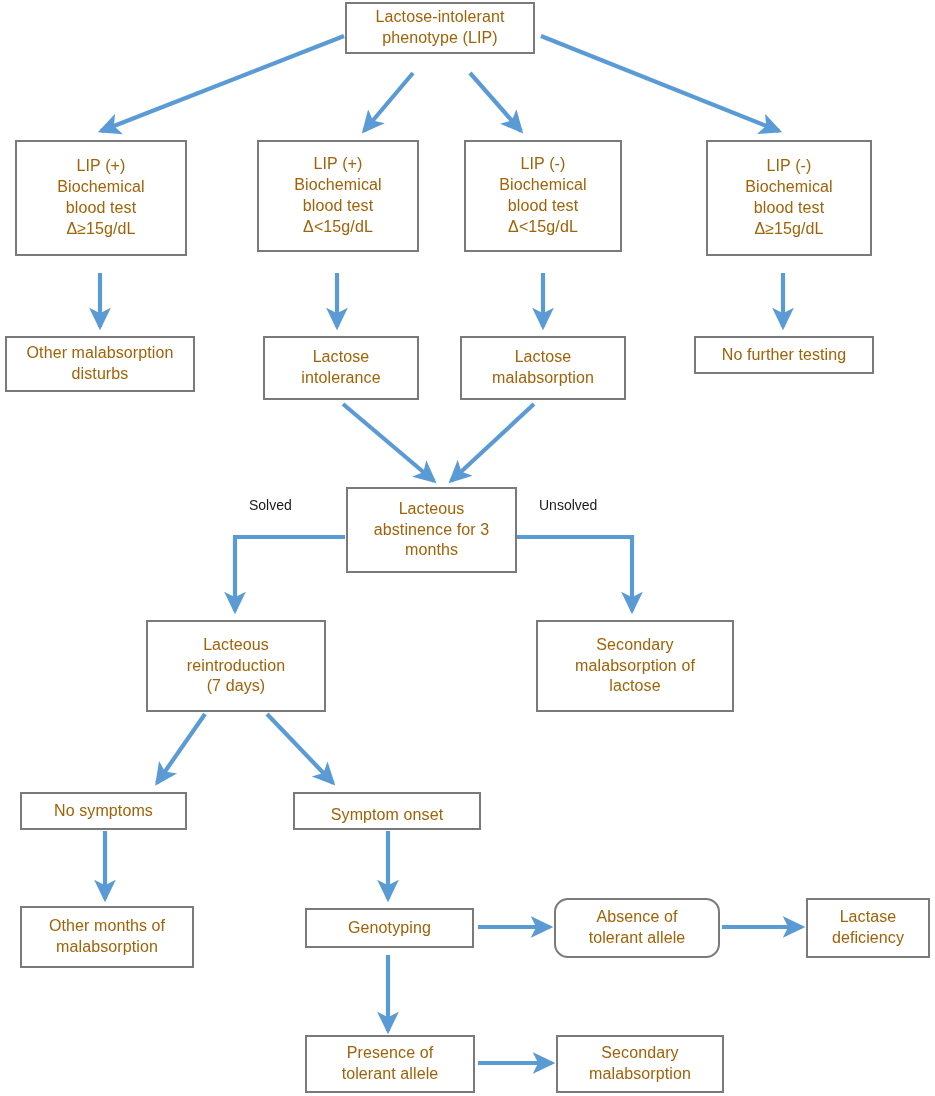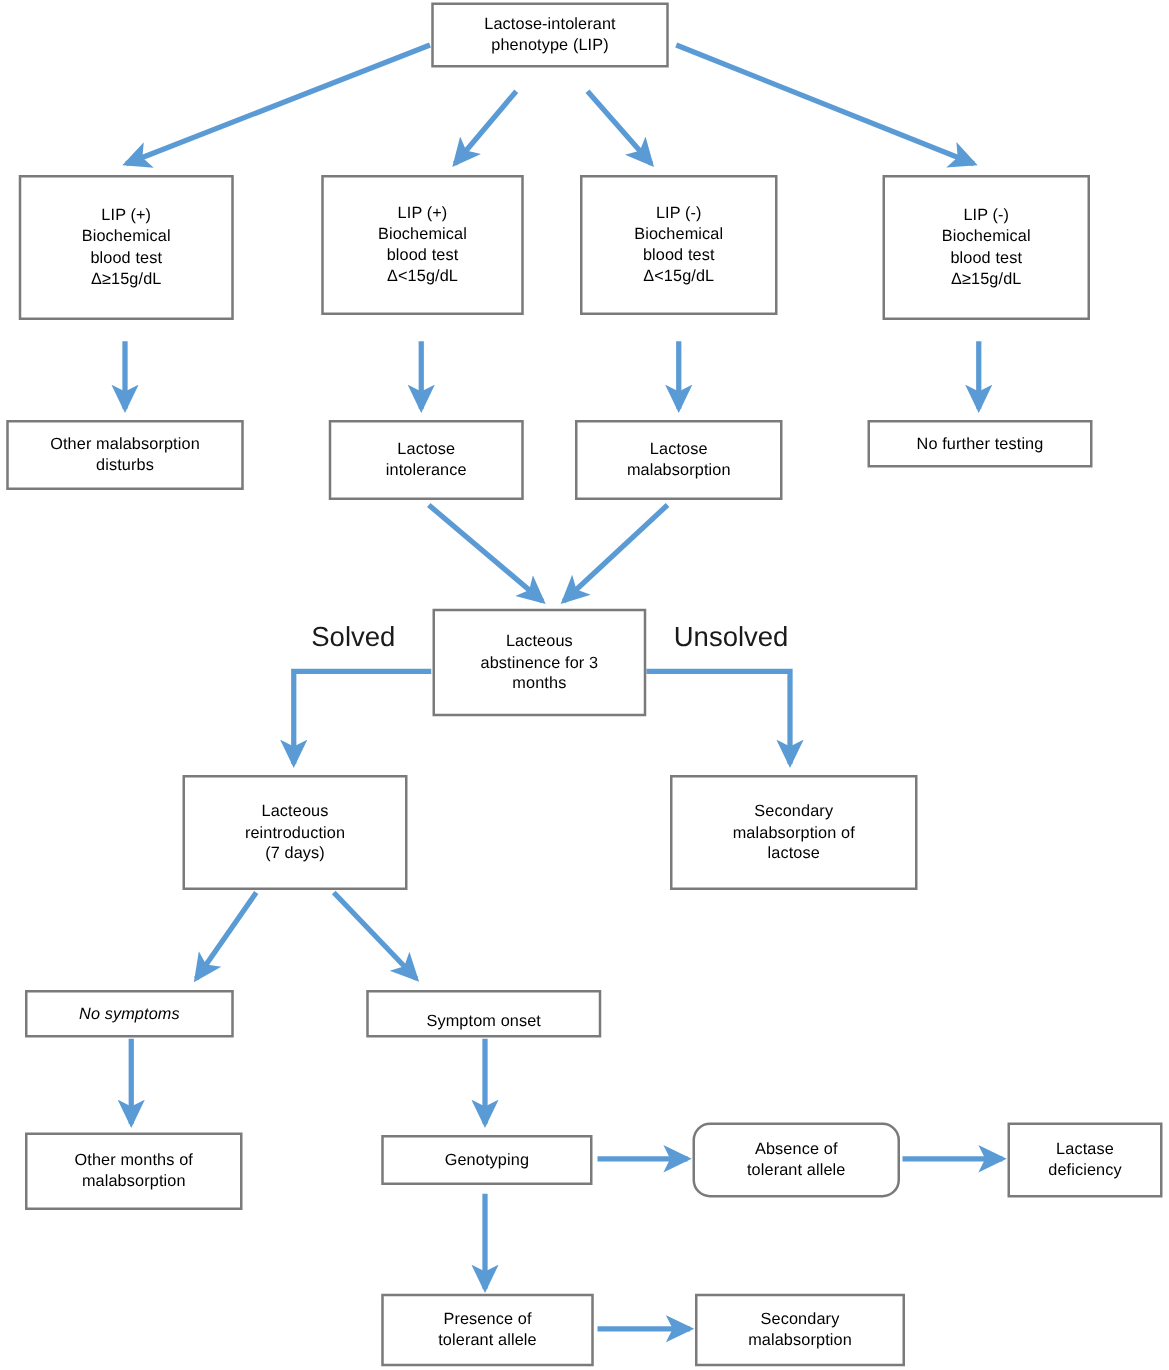--- a/index.html
+++ b/index.html
@@ -19,31 +19,31 @@
   }
   .node {
     position: absolute;
     box-sizing: border-box;
     background: #ffffff;
     border: 2px solid #7a7a7a;
     display: flex;
     align-items: center;
     justify-content: center;
     text-align: center;
-    color: #000000;
-    font-size: 13px;
+    color: #a16207;
+    font-size: 16px;
     line-height: 1.30;
     letter-spacing: 0.1px;
     padding: 2px 4px;
     z-index: 3;
   }
   .node span { display: block; width: 100%; }
   .edge-label {
     position: absolute;
-    font-size: 22px;
+    font-size: 14px;
     color: #1a1a1a;
     white-space: nowrap;
     z-index: 3;
   }
   #arrows {
     position: absolute;
     left: 0;
     top: 0;
     width: 935px;
     height: 1096px;
@@ -183,21 +183,21 @@
   </div>
 
   <div class="node" style="left:536px; top:620px; width:198px; height:92px;">
     <span>
       <span>Secondary</span>
       <span>malabsorption of</span>
       <span>lactose</span>
     </span>
   </div>
 
-  <div class="node" style="left:20px; top:792px; width:167px; height:38px;font-style:italic;">
+  <div class="node" style="left:20px; top:792px; width:167px; height:38px;">
     <span>
       <span>No symptoms</span>
     </span>
   </div>
 
   <div class="node" style="left:293px; top:792px; width:188px; height:38px;align-items:flex-end;">
     <span>
       <span>Symptom  onset</span>
     </span>
   </div>

